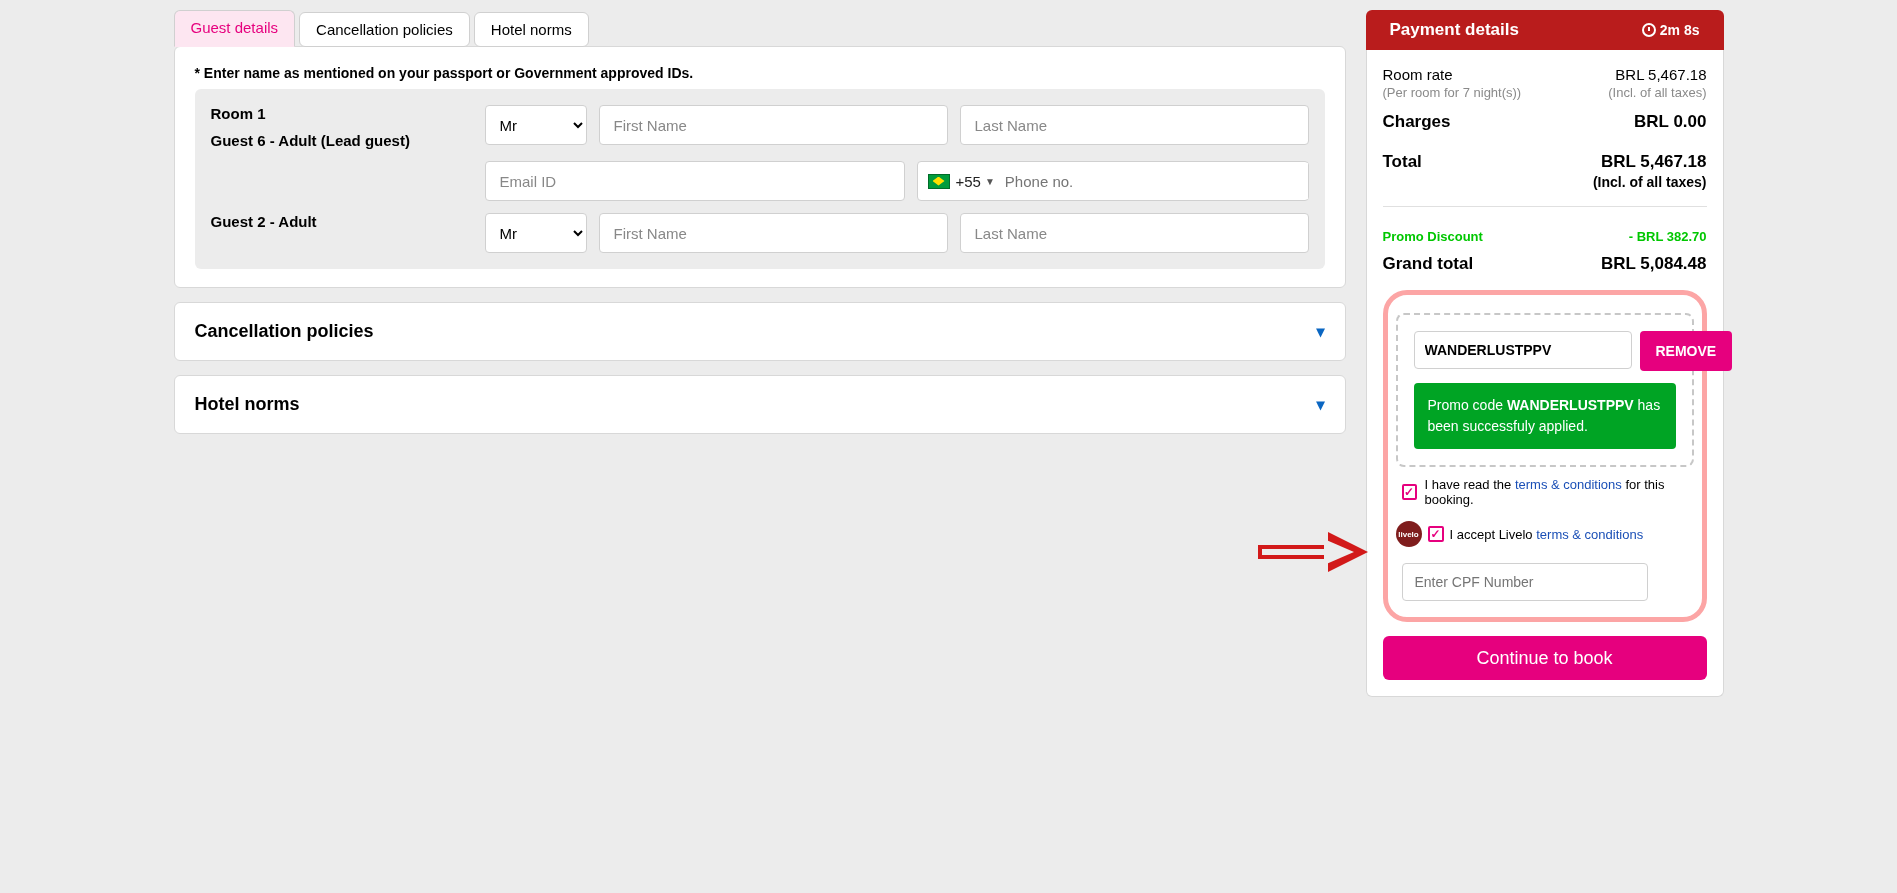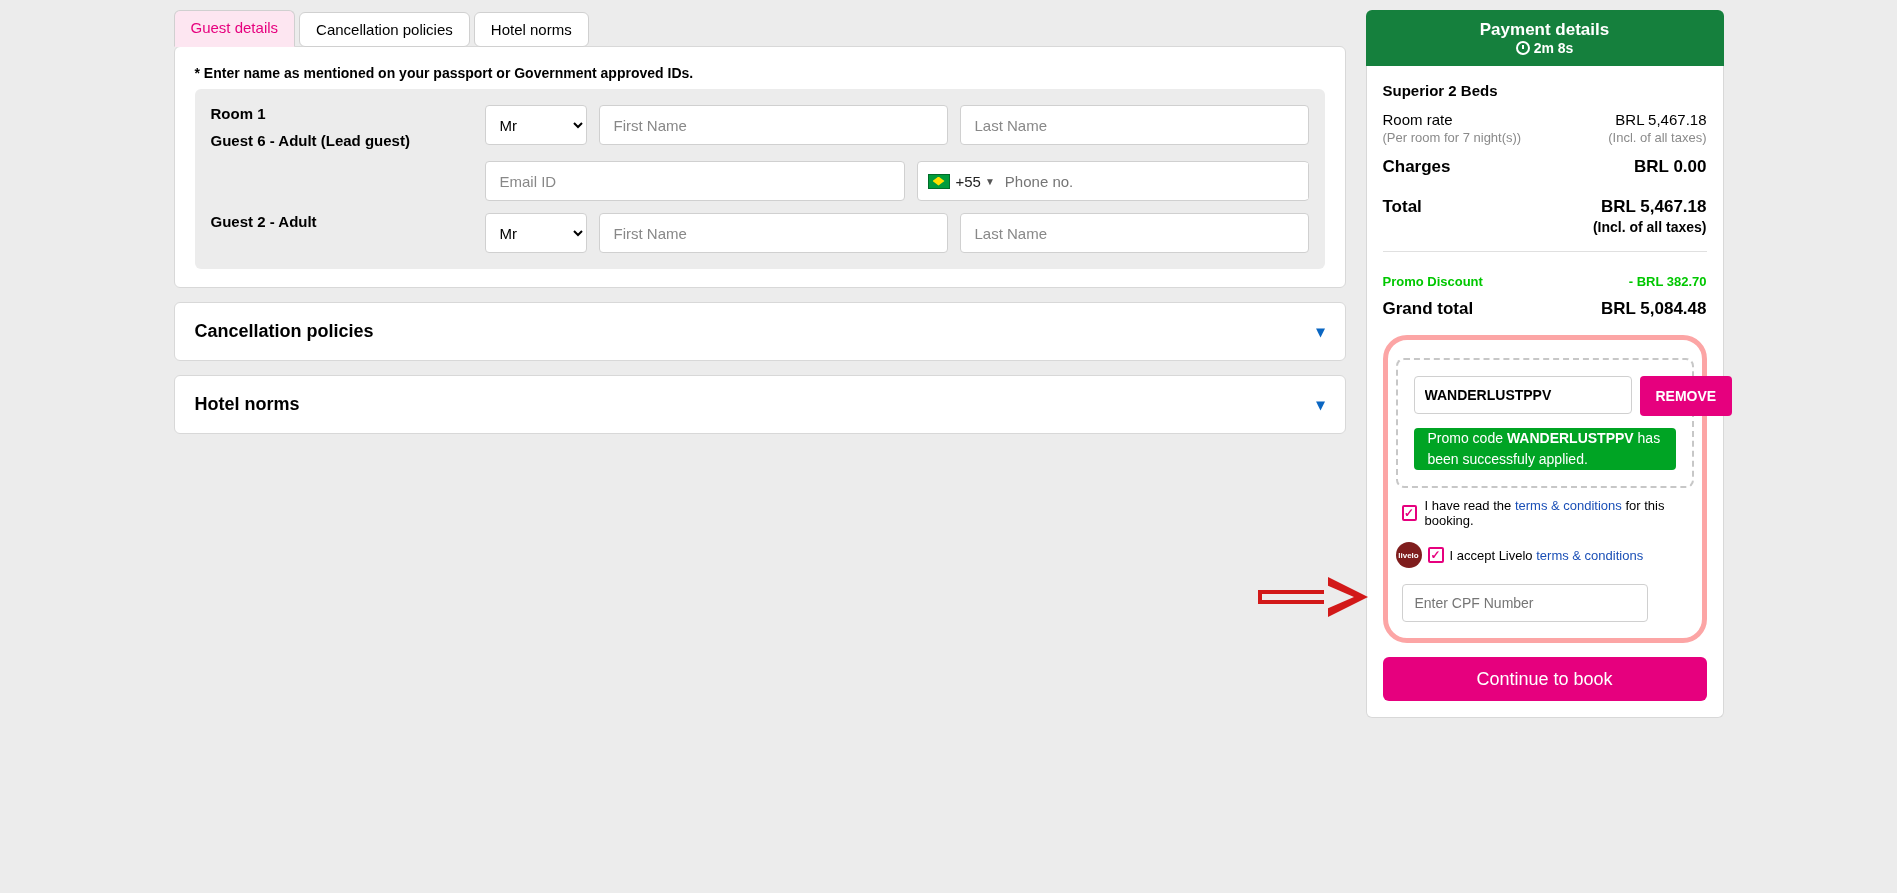--- a/index.html
+++ b/index.html
@@ -26,35 +26,35 @@
   .flag { width: 22px; height: 15px; display: inline-block; margin-left: 10px; background: linear-gradient(to bottom, #009c3b 0%, #009c3b 100%); border: 1px solid #006b29; position: relative; }
   .flag::after { content:''; position:absolute; left:4px; top:2px; width:12px; height:9px; background: #ffdf00; clip-path: polygon(50% 0%, 100% 50%, 50% 100%, 0% 50%); }
   .cc { font-size: 15px; margin-left: 6px; color: #222; }
   .caret { margin-left: 4px; font-size: 10px; color: #555; }
   .phone-input { border: none; flex: 1; padding: 0 10px; font-size: 15px; height: 36px; outline: none; }
 
   .accordion { background: #fff; border: 1px solid #d8d8d8; border-radius: 6px; margin-top: 14px; padding: 18px 20px; display: flex; justify-content: space-between; align-items: center; font-size: 18px; font-weight: bold; cursor: pointer; }
   .chevron { color: #0a66c2; font-size: 16px; }
 
   
-  .pay-header { background: #15803d; color: #fff; padding: 10px 24px; border-radius: 6px 6px 0 0; display: flex; justify-content: space-between; align-items: center; font-size: 17px; font-weight: bold; flex-direction: column; }
+  .pay-header { background: #b91c1c; color: #fff; padding: 10px 24px; border-radius: 6px 6px 0 0; display: flex; justify-content: space-between; align-items: center; font-size: 17px; font-weight: bold; }
   .timer { font-size: 14px; font-weight: bold; display: flex; align-items: center; gap: 4px; }
   .clock-icon { width: 14px; height: 14px; border: 2px solid #fff; border-radius: 50%; display: inline-block; position: relative; }
   .clock-icon::after { content:''; position:absolute; left:4px; top:2px; width:2px; height:4px; background:#fff; }
   .pay-body { background: #fff; border: 1px solid #d8d8d8; border-top: none; border-radius: 0 0 6px 6px; padding: 10px 16px 16px 16px; }
   .line { display: flex; justify-content: space-between; padding: 6px 0; font-size: 15px; }
   .line .sub { color: #8a8a8a; font-size: 13px; }
   .bold { font-weight: bold; }
   .divider { border-bottom: 1px solid #e0e0e0; margin: 8px 0; }
   .promo-line { color: #00c700; font-weight: bold; font-size: 13px; display: flex; justify-content: space-between; padding: 4px 0; margin-top: 18px; }
   .promo-box { border: 2px dashed #c7c7c7; border-radius: 8px; padding: 16px; margin-top: 10px; }
   .promo-row { display: flex; gap: 8px; }
   .promo-input { flex: 1; height: 38px; border: 1px solid #d0d0d0; border-radius: 4px; padding: 0 10px; font-size: 14px; font-weight: bold; }
   .remove-btn { background: #e6007e; color: #fff; border: none; border-radius: 4px; padding: 12px 16px; font-weight: bold; font-size: 14px; cursor: pointer; }
-  .success-msg { background: #00a424; color: #fff; padding: 0 14px; border-radius: 4px; margin-top: 12px; font-size: 14px; line-height: 1.5; }
+  .success-msg { background: #00a424; color: #fff; padding: 12px 14px; border-radius: 4px; margin-top: 12px; font-size: 14px; line-height: 1.5; }
 
   .highlight-box { border: 5px solid #fca5a5; border-radius: 24px; padding: 8px 8px 12px 8px; margin-top: 10px; position: relative; }
   .terms-row { display: flex; align-items: center; gap: 8px; font-size: 13px; margin: 10px 0 0 6px; }
   .checkbox { width: 16px; height: 16px; border: 2px solid #e6007e; border-radius: 2px; display: inline-flex; align-items: center; justify-content: center; color: #e6007e; font-size: 12px; font-weight: bold; cursor: pointer; }
   .link { color: #1a4fb6; cursor: pointer; }
   .livelo-badge { width: 26px; height: 26px; background: #7f1d1d; border-radius: 50%; display: inline-flex; align-items: center; justify-content: center; color: #fff; font-size: 8px; font-weight: bold; position: relative; }
   .livelo-wrap { display: flex; align-items: center; gap: 6px; margin: 14px 0 0 0; font-size: 13px; }
   .cpf-input { width: 246px; height: 38px; border: 1px solid #d0d0d0; border-radius: 4px; padding: 0 12px; margin: 16px 0 4px 6px; font-size: 14px; }
 
   .continue-btn { width: 100%; background: #e6007e; color: #fff; border: none; border-radius: 6px; height: 44px; font-size: 18px; font-weight: 500; margin-top: 14px; cursor: pointer; }
@@ -128,23 +128,20 @@
 
   <div class="right">
     <div class="pay-header">
       <span>Payment details</span>
       <span class="timer">
         <span class="clock-icon"></span>
         <span>2m 8s</span>
       </span>
     </div>
     <div class="pay-body">
-      <div class="line bold">
-          <span>Superior 2 Beds</span>
-        </div>
       <div class="line">
         <span>
           <span>Room rate</span><br>
           <span class="sub">(Per room for 7 night(s))</span>
         </span>
         <span style="text-align:right;">
           <span>BRL 5,467.18</span><br>
           <span class="sub">(Incl. of all taxes)</span>
         </span>
       </div>

